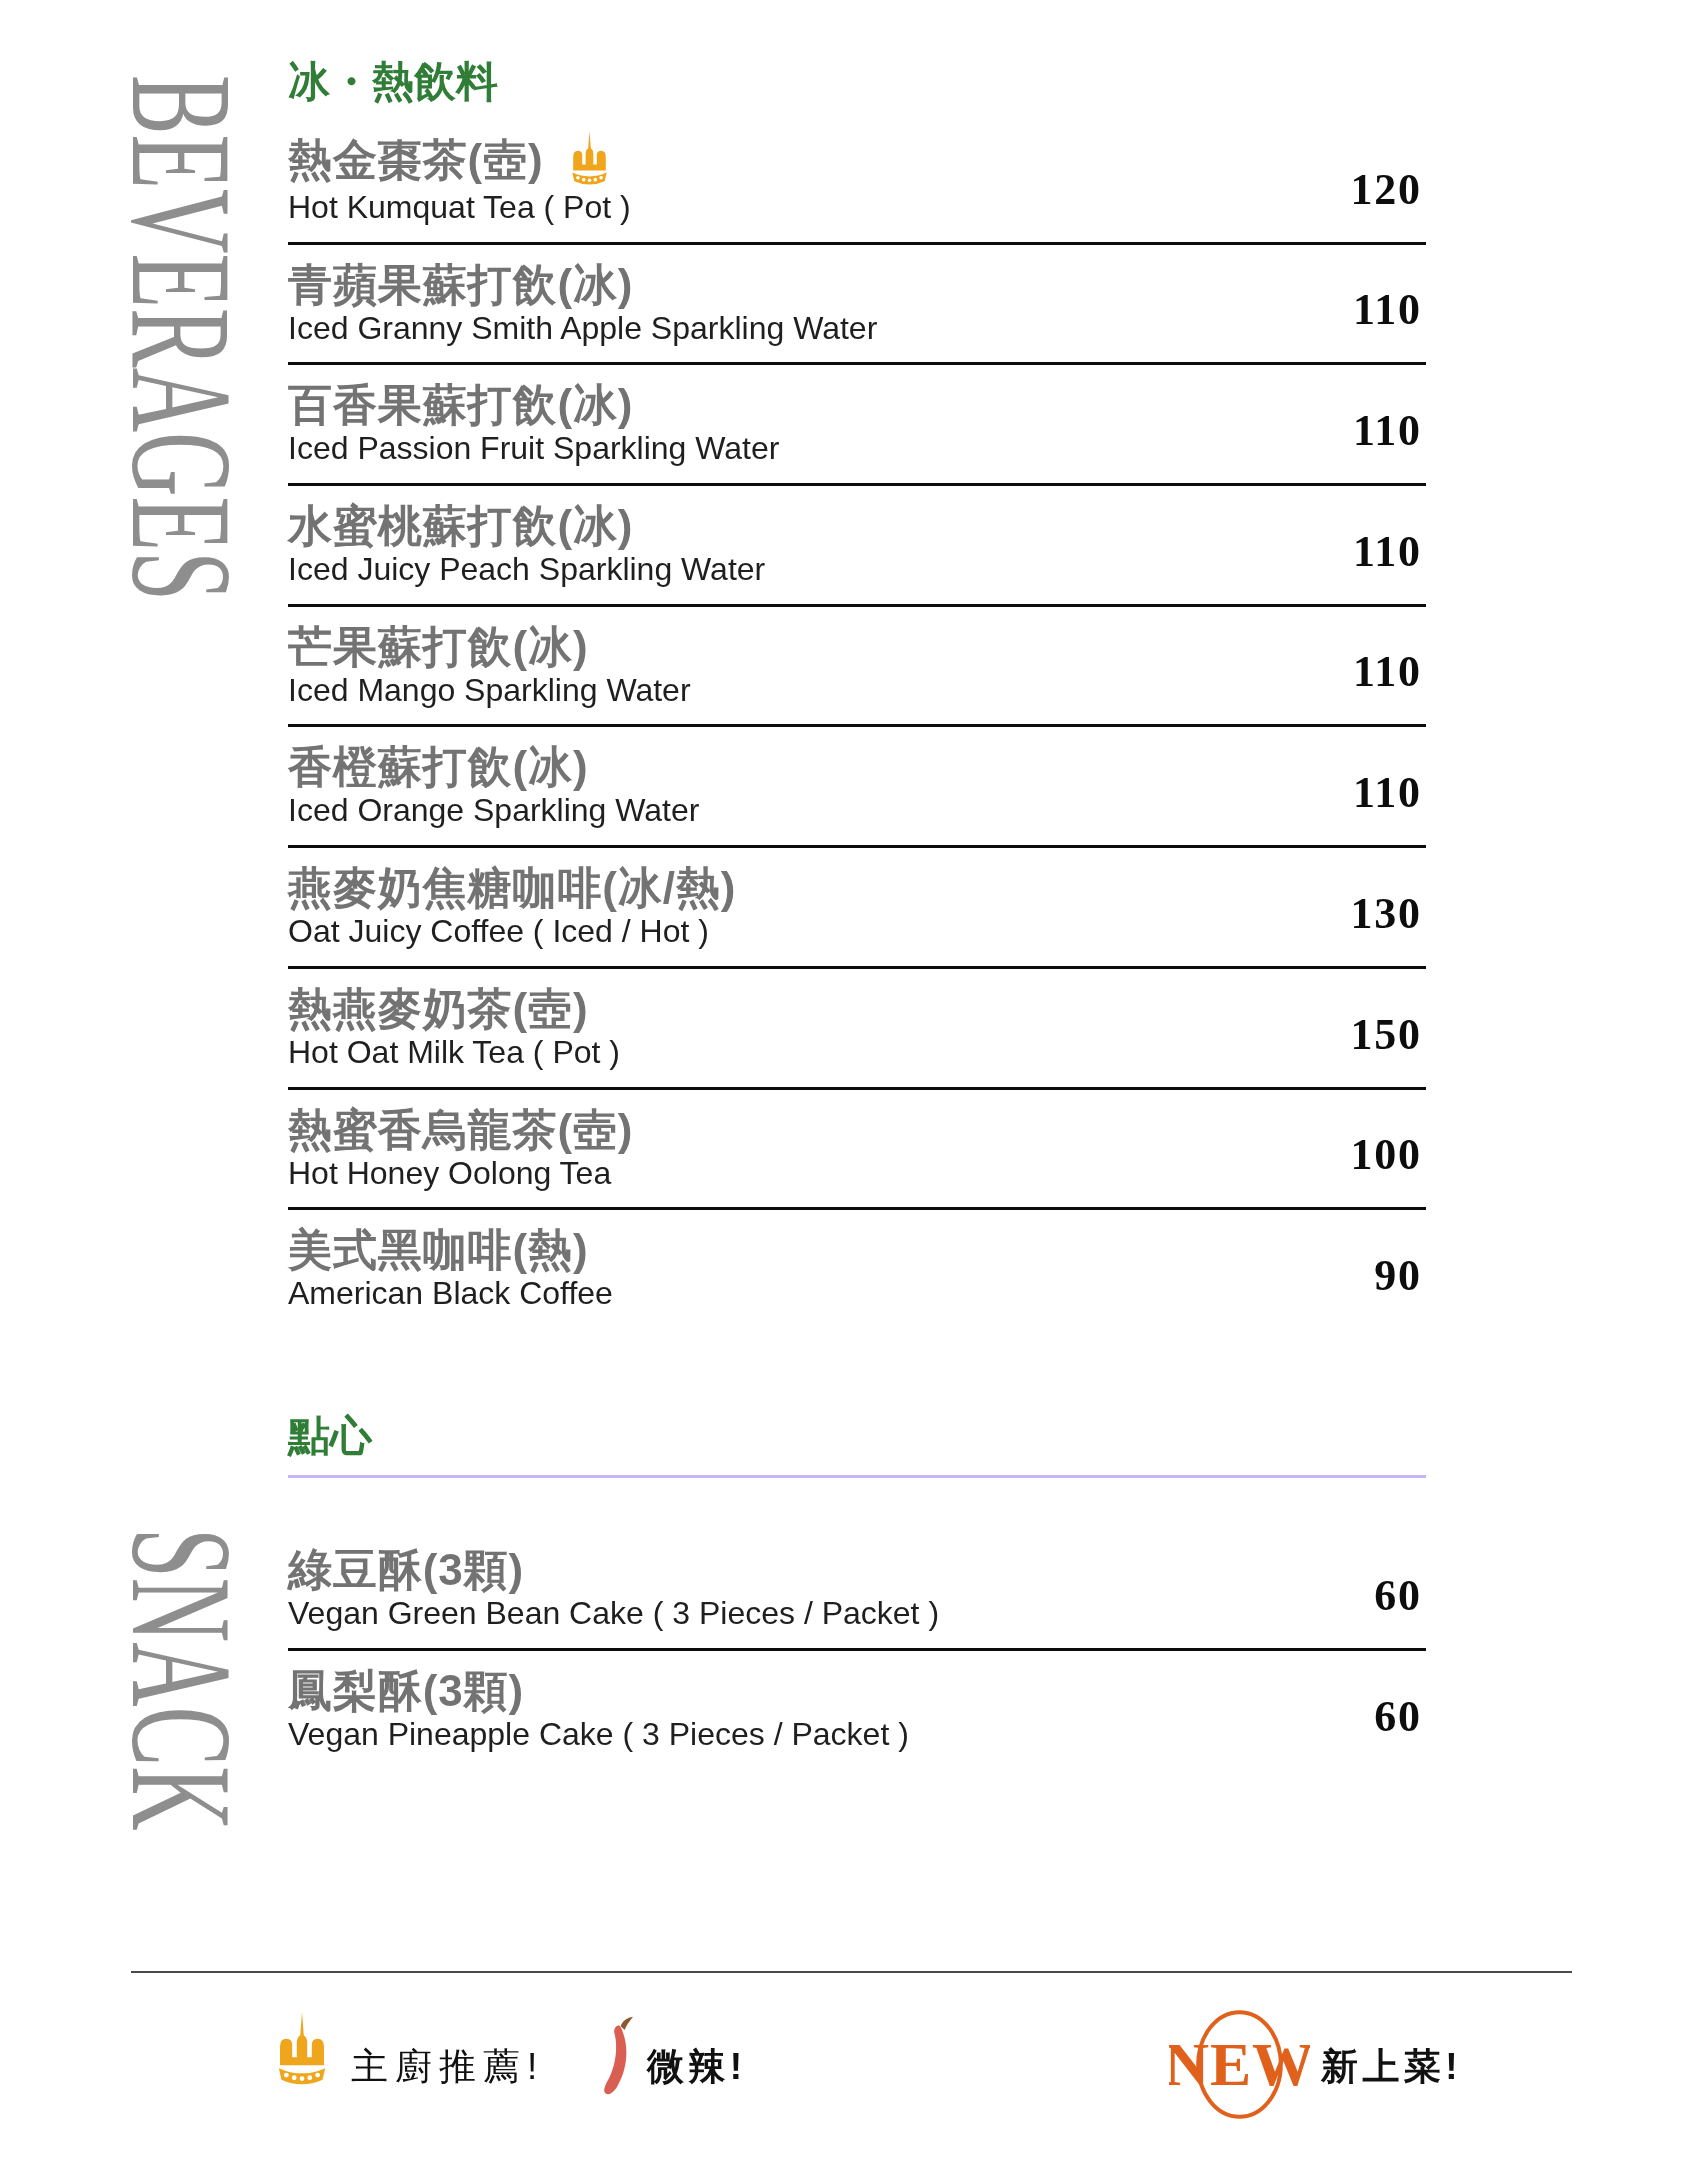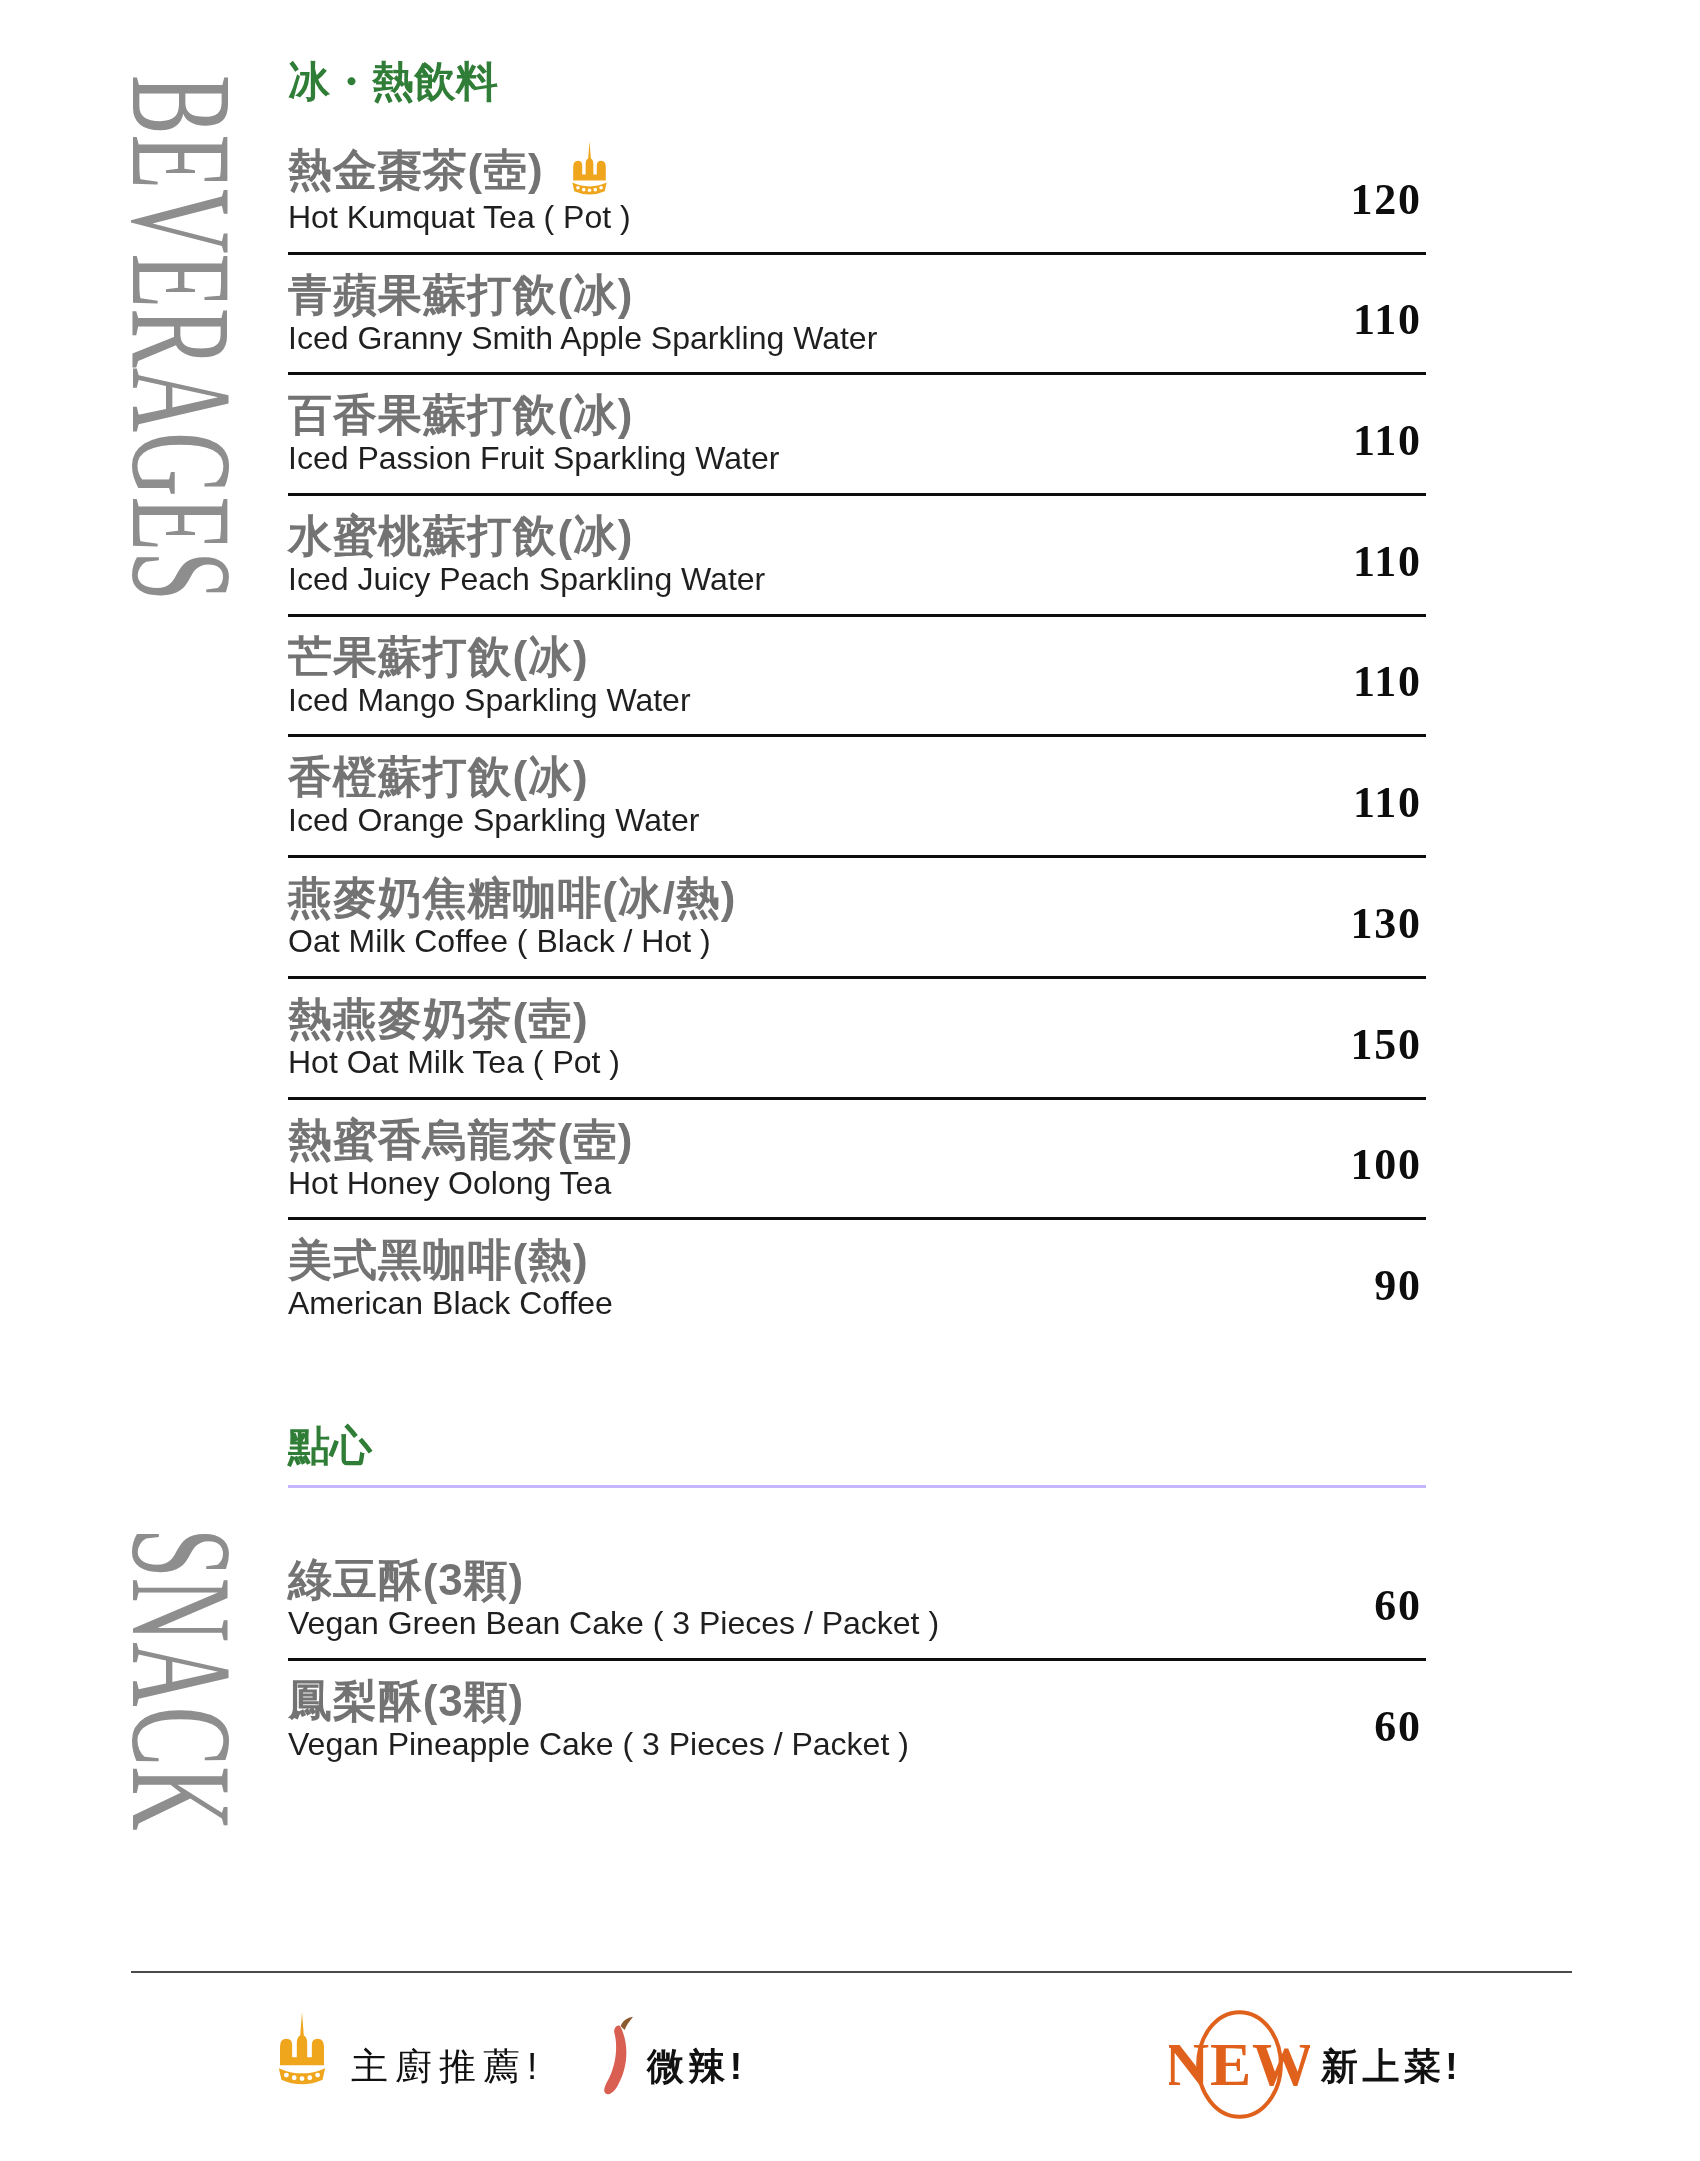--- a/index.html
+++ b/index.html
@@ -29,21 +29,21 @@
   .side-label.beverages { top:75px; }
   .side-label.snack     { top:1528px; }
 
   
   .content {
     position:absolute;
     left:288px; top:61px;
     width:1138px;
   }
   .section-heading {
-    margin:0 0 23px 0;
+    margin:0 0 13px 0;
     font-size:42px; line-height:42px;
     font-weight:600;
     color:#2f7d36;
   }
   .section-heading.snack-heading {
     margin:87px 0 0 0;
     padding-bottom:18.3px;
     border-bottom:3px solid #c4b5fd;
   }
   .items .item {
@@ -175,21 +175,21 @@
     </div>
     <div class="en">Iced Orange Sparkling Water</div>
     <div class="price">110</div>
   </div>
 
   <div class="item">
     <div class="zh-line">
       <span class="zh">燕麥奶焦糖咖啡(冰/熱)</span>
 
     </div>
-    <div class="en">Oat Milk Coffee ( Black / Hot )</div>
+    <div class="en">Oat Juicy Coffee ( Iced / Hot )</div>
     <div class="price">130</div>
   </div>
 
   <div class="item">
     <div class="zh-line">
       <span class="zh">熱燕麥奶茶(壺)</span>
 
     </div>
     <div class="en">Hot Oat Milk Tea ( Pot )</div>
     <div class="price">150</div>

